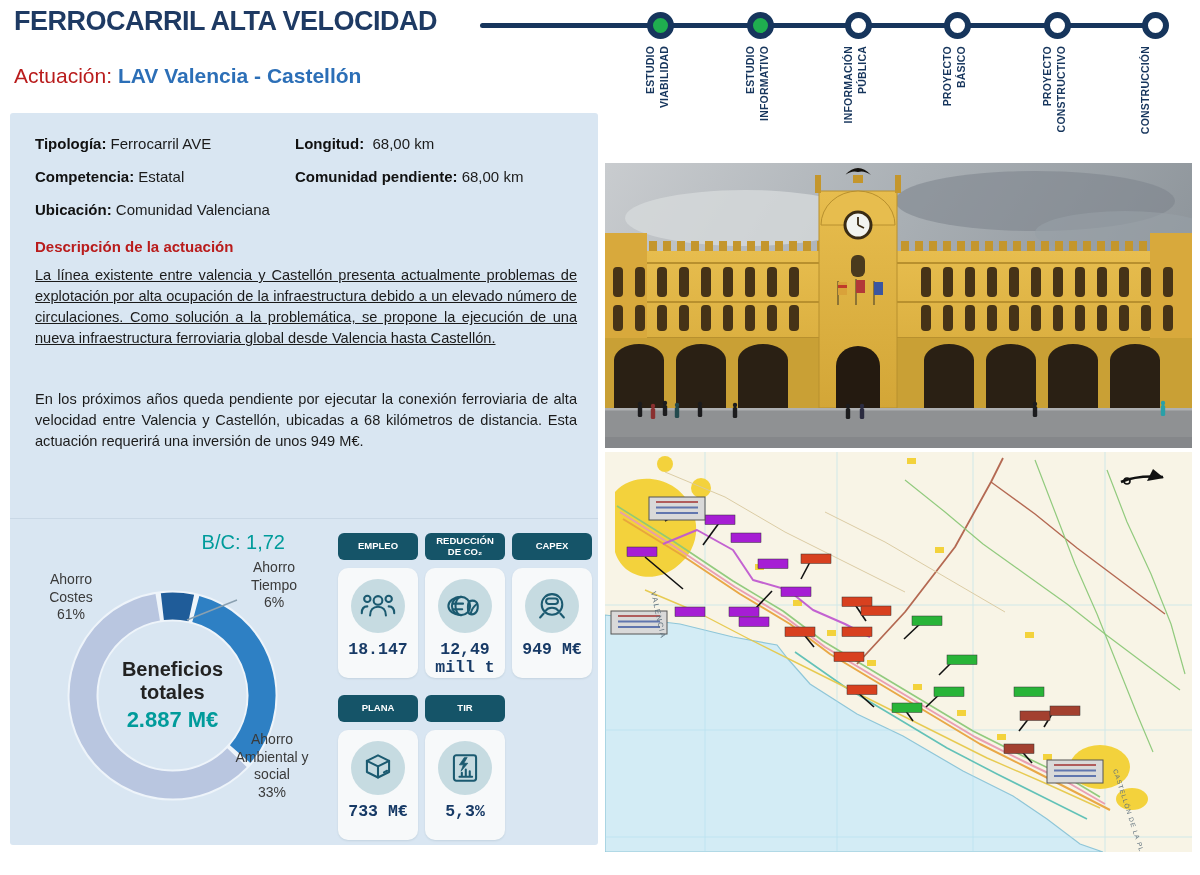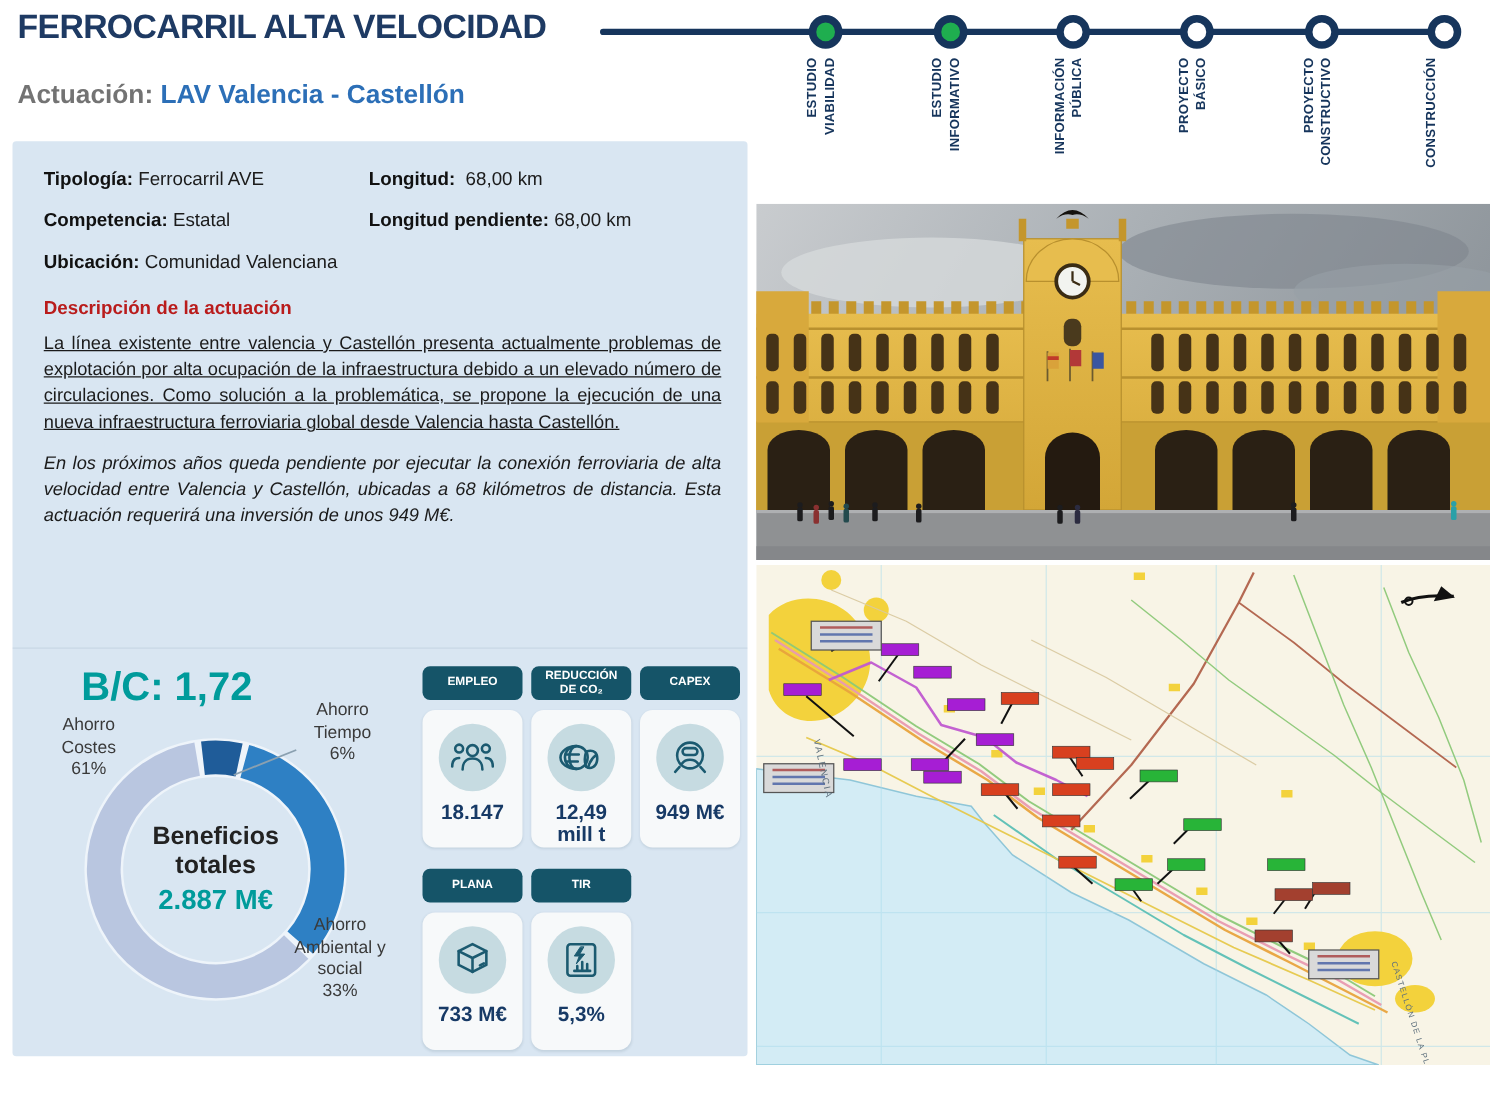--- a/index.html
+++ b/index.html
@@ -3,21 +3,21 @@
 <meta charset="utf-8">
 <style>
   html,body{margin:0;padding:0;}
   body{width:1200px;height:875px;position:relative;background:#ffffff;
        font-family:"Liberation Sans","DejaVu Sans",sans-serif;overflow:hidden;}
   .abs{position:absolute;}
 
   
   #page-title{left:14px;top:6px;font-size:27px;font-weight:bold;color:#1e3a63;letter-spacing:-0.5px;}
   #subtitle{left:14px;top:64px;font-size:21px;}
-  #subtitle .lbl{font-weight:bold;color:#737373;}
+  #subtitle .lbl{font-weight:normal;color:#b91c1c;}
   #subtitle .val{font-weight:600;color:#2c6fb7;}
 
   
   #timeline{left:480px;top:0;width:700px;height:150px;}
   .tl-line{position:absolute;left:0;top:23px;height:5px;background:#16355c;border-radius:3px;}
   .tl-node{position:absolute;width:27px;height:27px;border-radius:50%;border:6px solid #16355c;
            box-sizing:border-box;background:#ffffff;top:12px;}
   .tl-node.done{background:#1fae4f;}
   .tl-label{position:absolute;width:96px;height:34px;transform:rotate(-90deg);transform-origin:top left;
             text-align:right;font-size:10.5px;font-weight:bold;color:#16355c;line-height:1.3;
@@ -27,38 +27,38 @@
   #left-panel{left:10px;top:113px;width:588px;height:732px;background:#d9e6f2;border-radius:3px;}
   .seam{position:absolute;left:0;top:405px;width:100%;height:1px;background:rgba(70,100,130,0.10);}
 
   .info-field{position:absolute;font-size:15px;color:#1b1b1b;white-space:nowrap;}
   .info-field b{color:#111;}
   #desc-heading{left:25px;top:125px;font-size:15px;font-weight:bold;color:#b91c1c;}
   .para{position:absolute;left:25px;width:542px;font-size:14.6px;line-height:1.45;color:#1b1b1b;
         text-align:justify;}
 
   
-  #bc-title{left:55px;top:418px;width:220px;text-align:left;font-size:32px;font-weight:bold;color:#009b9b;}
+  #bc-title{left:55px;top:418px;width:220px;text-align:right;font-size:20px;font-weight:normal;color:#009b9b;}
   .donut-label{position:absolute;font-size:14px;line-height:1.25;color:#3a3a3a;text-align:center;white-space:pre-line;}
   #donut-center{left:95px;top:545px;width:135px;text-align:center;}
   #donut-center .t{font-size:20px;font-weight:bold;color:#222;line-height:1.15;white-space:pre-line;}
   #donut-center .v{font-size:22px;font-weight:bold;color:#009b9b;margin-top:3px;}
 
   
   #kpi-grid{left:328px;top:420px;width:256px;display:grid;grid-template-columns:80px 80px 80px;column-gap:7px;}
   .kpi-col{width:80px;}
   .kpi-pill{height:27px;background:#155468;border-radius:6px;color:#fff;font-weight:bold;font-size:9.5px;
             display:flex;align-items:center;justify-content:center;text-align:center;line-height:1.15;
             margin-bottom:8px;padding:1px 18px;box-sizing:border-box;}
   .kpi-card{height:110px;background:#f7f9fa;border-radius:10px;margin-bottom:17px;
             display:flex;flex-direction:column;align-items:center;box-shadow:0 1px 2px rgba(40,70,90,0.12);}
   .kpi-icon-circle{width:54px;height:54px;border-radius:50%;background:#c6dbe1;margin-top:11px;
                    display:flex;align-items:center;justify-content:center;}
   .kpi-value{margin-top:8px;font-size:16.5px;font-weight:bold;color:#173a66;text-align:center;
-             line-height:1.1;white-space:pre-line;}
+             line-height:1.1;white-space:pre-line;font-family:Liberation Mono, monospace;}
   .icon-stroke{stroke:#1b5a70;fill:none;stroke-width:2.6;stroke-linecap:round;stroke-linejoin:round;}
 
   
   #station-photo{left:605px;top:163px;width:587px;height:285px;}
   #route-map{left:605px;top:452px;width:587px;height:400px;}
   svg{display:block;}
 </style>
 </head>
 <body>
 
@@ -96,25 +96,25 @@
 
   <div class="info-field" style="left:25px;top:22px;">
     <b>Tipología:</b> <span>Ferrocarril AVE</span></div>
   <div class="info-field" style="left:25px;top:55px;">
     <b>Competencia:</b> <span>Estatal</span></div>
   <div class="info-field" style="left:25px;top:88px;">
     <b>Ubicación:</b> <span>Comunidad Valenciana</span></div>
   <div class="info-field" style="left:285px;top:22px;">
     <b>Longitud:</b>&nbsp; <span>68,00 km</span></div>
   <div class="info-field" style="left:285px;top:55px;">
-    <b>Longitud pendiente:</b> <span>68,00 km</span></div>
+    <b>Comunidad pendiente:</b> <span>68,00 km</span></div>
 
   <div class="abs" id="desc-heading">Descripción de la actuación</div>
   <div class="para" style="top:152px;text-decoration:underline;">La línea existente entre valencia y Castellón presenta actualmente problemas de explotación por alta ocupación de la infraestructura debido a un elevado número de circulaciones. Como solución a la problemática, se propone la ejecución de una nueva infraestructura ferroviaria global desde Valencia hasta Castellón.</div>
-  <div class="para" style="top:248px;font-style:italic;">En los próximos años queda pendiente por ejecutar la conexión ferroviaria de alta velocidad entre Valencia y Castellón, ubicadas a 68 kilómetros de distancia. Esta actuación requerirá una inversión de unos 949 M€.</div>
+  <div class="para" style="top:276px;">En los próximos años queda pendiente por ejecutar la conexión ferroviaria de alta velocidad entre Valencia y Castellón, ubicadas a 68 kilómetros de distancia. Esta actuación requerirá una inversión de unos 949 M€.</div>
 
   <div class="abs" id="bc-title">B/C: 1,72</div>
   <svg class="abs" id="donut-svg" style="left:50px;top:470px;" width="225" height="225" viewBox="0 0 225 225">
       <circle cx="112.5" cy="112.5" r="89.5" fill="none" stroke="#eef4fa" stroke-width="31"></circle>
       <path d="M 102.36831236777235 23.57531891694542 A 89.5 89.5 0 0 1 131.26086137989205 24.988400310104737" fill="none" stroke="#1f5c99" stroke-width="27"></path>
       <path d="M 135.815153523517 26.090199536309356 A 89.5 89.5 0 0 1 180.14888549050374 171.0993028277019" fill="none" stroke="#2e80c4" stroke-width="27"></path>
       <path d="M 176.98932449538958 174.55946363068523 A 89.5 89.5 0 1 1 97.72823927546938 24.227438662417782" fill="none" stroke="#b9c6e0" stroke-width="27"></path>
       <line x1="177" y1="17" x2="127" y2="37" stroke="#8aa0b0" stroke-width="1.5"></line>
     </svg>
   <div class="donut-label" style="left:18px;top:458px;width:86px;">Ahorro

